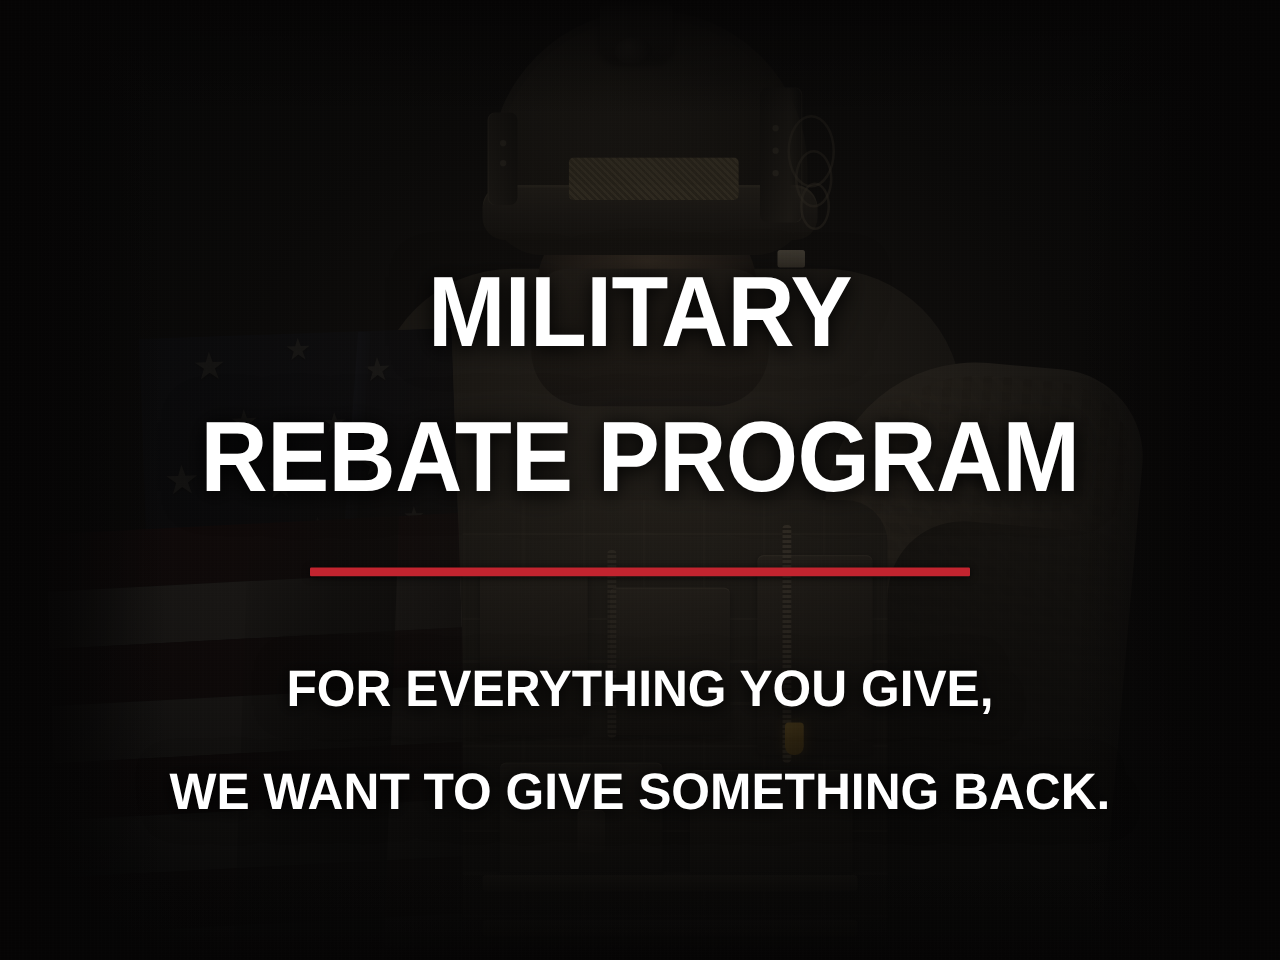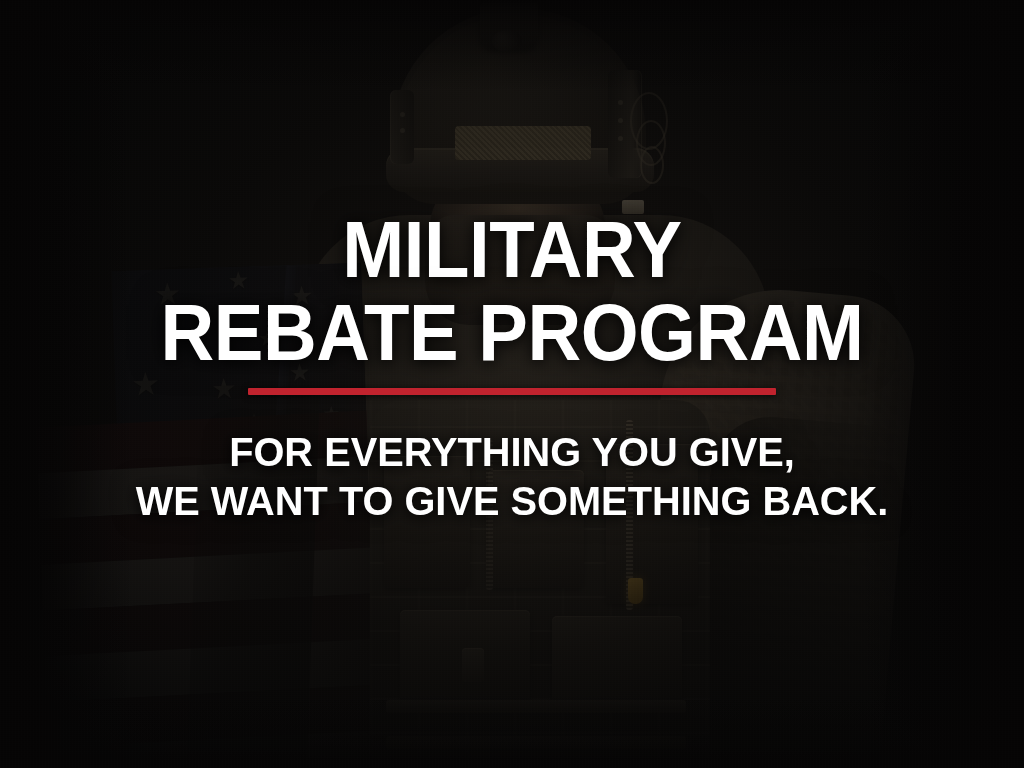--- a/index.html
+++ b/index.html
@@ -242,21 +242,21 @@
   .grain{
     position:absolute;inset:0;z-index:45;opacity:.16;pointer-events:none;
     background-image:
       repeating-linear-gradient(0deg, rgba(255,255,255,.035) 0 1px, rgba(0,0,0,0) 1px 2px),
       repeating-linear-gradient(90deg, rgba(255,255,255,.03) 0 1px, rgba(0,0,0,0) 1px 3px);
   }
 
   
   .overlay{
     position:absolute;inset:0;z-index:60;
-    display:flex;flex-direction:column;align-items:center;
+    display:flex;flex-direction:column;align-items:center;gap:33px;
   }
   .headline{
     width:100%;text-align:center;color:#ffffff;
     font-family:"Liberation Sans", sans-serif;
     font-weight:700;
     letter-spacing:-0.5px;
     text-shadow:0 2px 14px rgba(0,0,0,.85), 0 0 34px rgba(0,0,0,.6);
     line-height:.96;
   }
   .headline-1{

